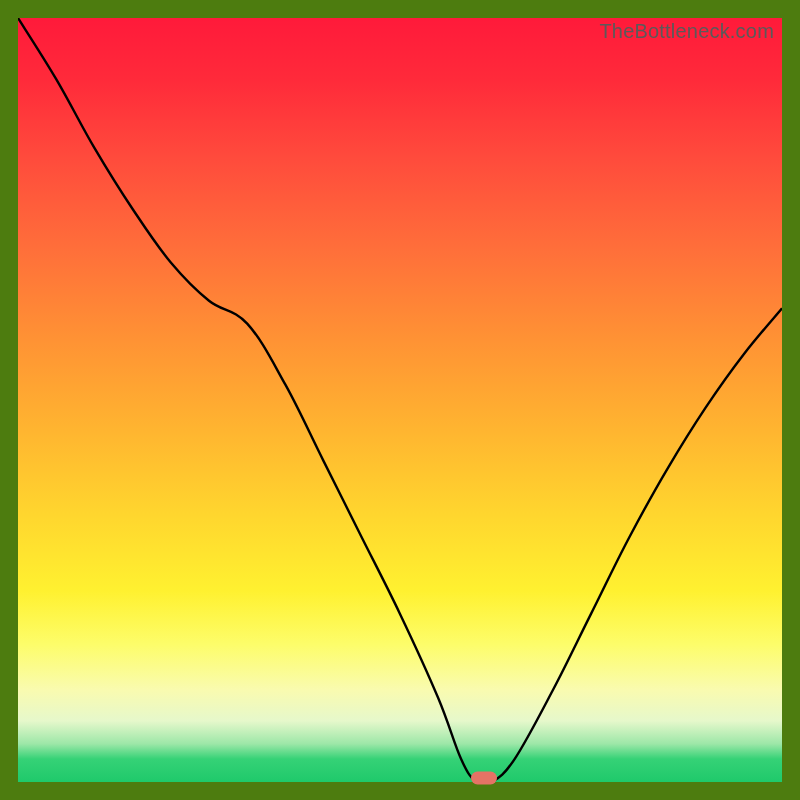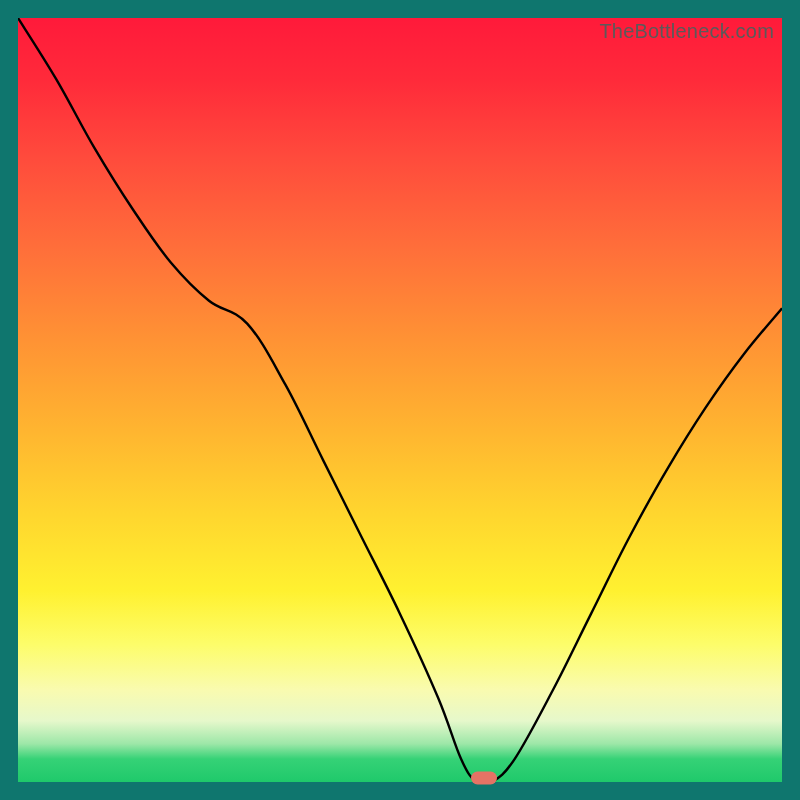--- a/index.html
+++ b/index.html
@@ -8,21 +8,21 @@
     width: 800px;
     height: 800px;
     background: #000;
     overflow: hidden;
     font-family: Arial, Helvetica, sans-serif;
   }
   .frame {
     position: relative;
     width: 800px;
     height: 800px;
-    background: #0f766e;
+    background: #4d7c0f;
   }
   .plot-area {
     position: absolute;
     left: 18px;
     top: 18px;
     width: 764px;
     height: 764px;
     background: linear-gradient(to bottom,
       #ff1a3a 0%,
       #ff2a3a 8%,

